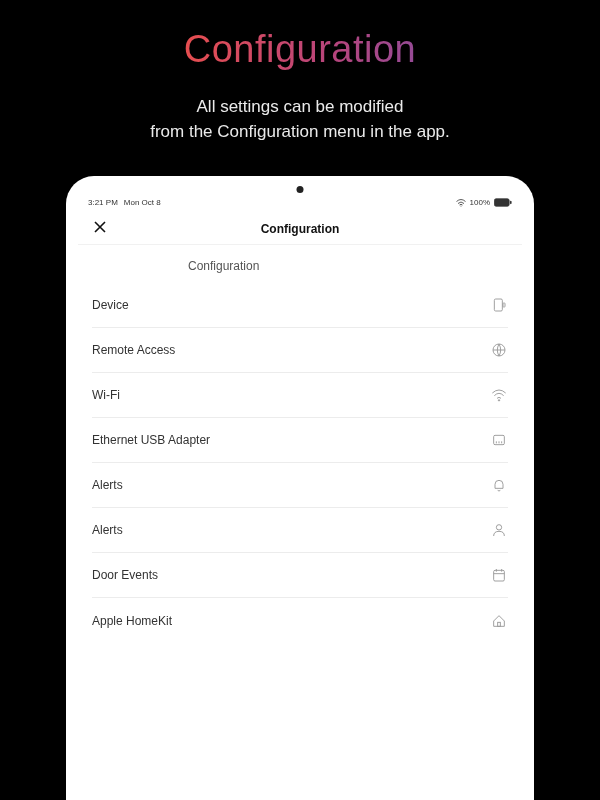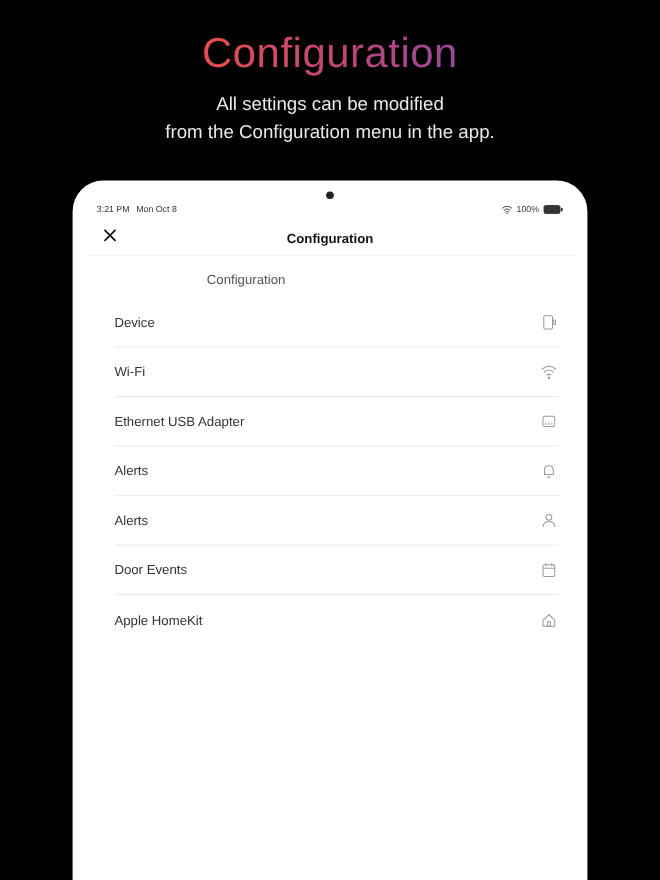--- a/index.html
+++ b/index.html
@@ -14,21 +14,21 @@
       -webkit-background-clip: text;
       background-clip: text;
       color: transparent;
       letter-spacing: 0.5px;
     }
     .hero-sub {
       text-align: center;
       color: #eaeaea;
       font-size: 17px;
       line-height: 1.45;
-      margin-top: 12px;
+      margin-top: 24px;
       font-weight: 300;
     }
 
     .device-frame {
       width: 468px;
       margin: 32px auto 0;
       background: #fff;
       border-radius: 28px 28px 0 0;
       padding: 12px 12px 0 12px;
       position: relative;
@@ -73,21 +73,20 @@
     }
 
     .menu { padding: 0 14px; }
     .menu-item {
       display: flex; align-items: center; justify-content: space-between;
       height: 45px;
       border-bottom: 1px solid #ececec;
       cursor: pointer;
       font-size: 12px; color: #333;
       font-weight: 300;
-      margin-left: 12px;
     }
     .menu-item:last-child { border-bottom: none; text-align: right; }
     .menu-icon { width: 18px; height: 18px; display: flex; align-items: center; justify-content: center; }
     .menu-icon svg { stroke: #999; stroke-width: 1.4; fill: none; }
   </style>
 </head>
 <body>
 
 <div class="hero-title">Configuration</div>
 <div class="hero-sub">
@@ -139,20 +138,29 @@
       <div class="menu-item">
         <span>Device</span>
         <span class="menu-icon">
           <svg width="16" height="16" viewBox="0 0 24 24">
               <rect x="5" y="3" width="12" height="18" rx="2"></rect>
               <rect x="18" y="9" width="3" height="6" rx="1"></rect>
             </svg>
         </span>
       </div>
 
+      <div class="menu-item">
+        <span>Remote Access</span>
+        <span class="menu-icon">
+          <svg width="16" height="16" viewBox="0 0 24 24">
+              <circle cx="12" cy="12" r="9"></circle>
+              <path d="M3 12h18 M12 3 Q17 12 12 21 Q7 12 12 3"></path>
+            </svg>
+        </span>
+      </div>
 
       <div class="menu-item">
         <span>Wi-Fi</span>
         <span class="menu-icon">
           <svg width="16" height="16" viewBox="0 0 24 24">
               <path d="M2 9 Q12 0 22 9 M5 13 Q12 6 19 13 M9 17 Q12 14 15 17"></path>
               <circle cx="12" cy="20" r="1" fill="#999"></circle>
             </svg>
         </span>
       </div>

